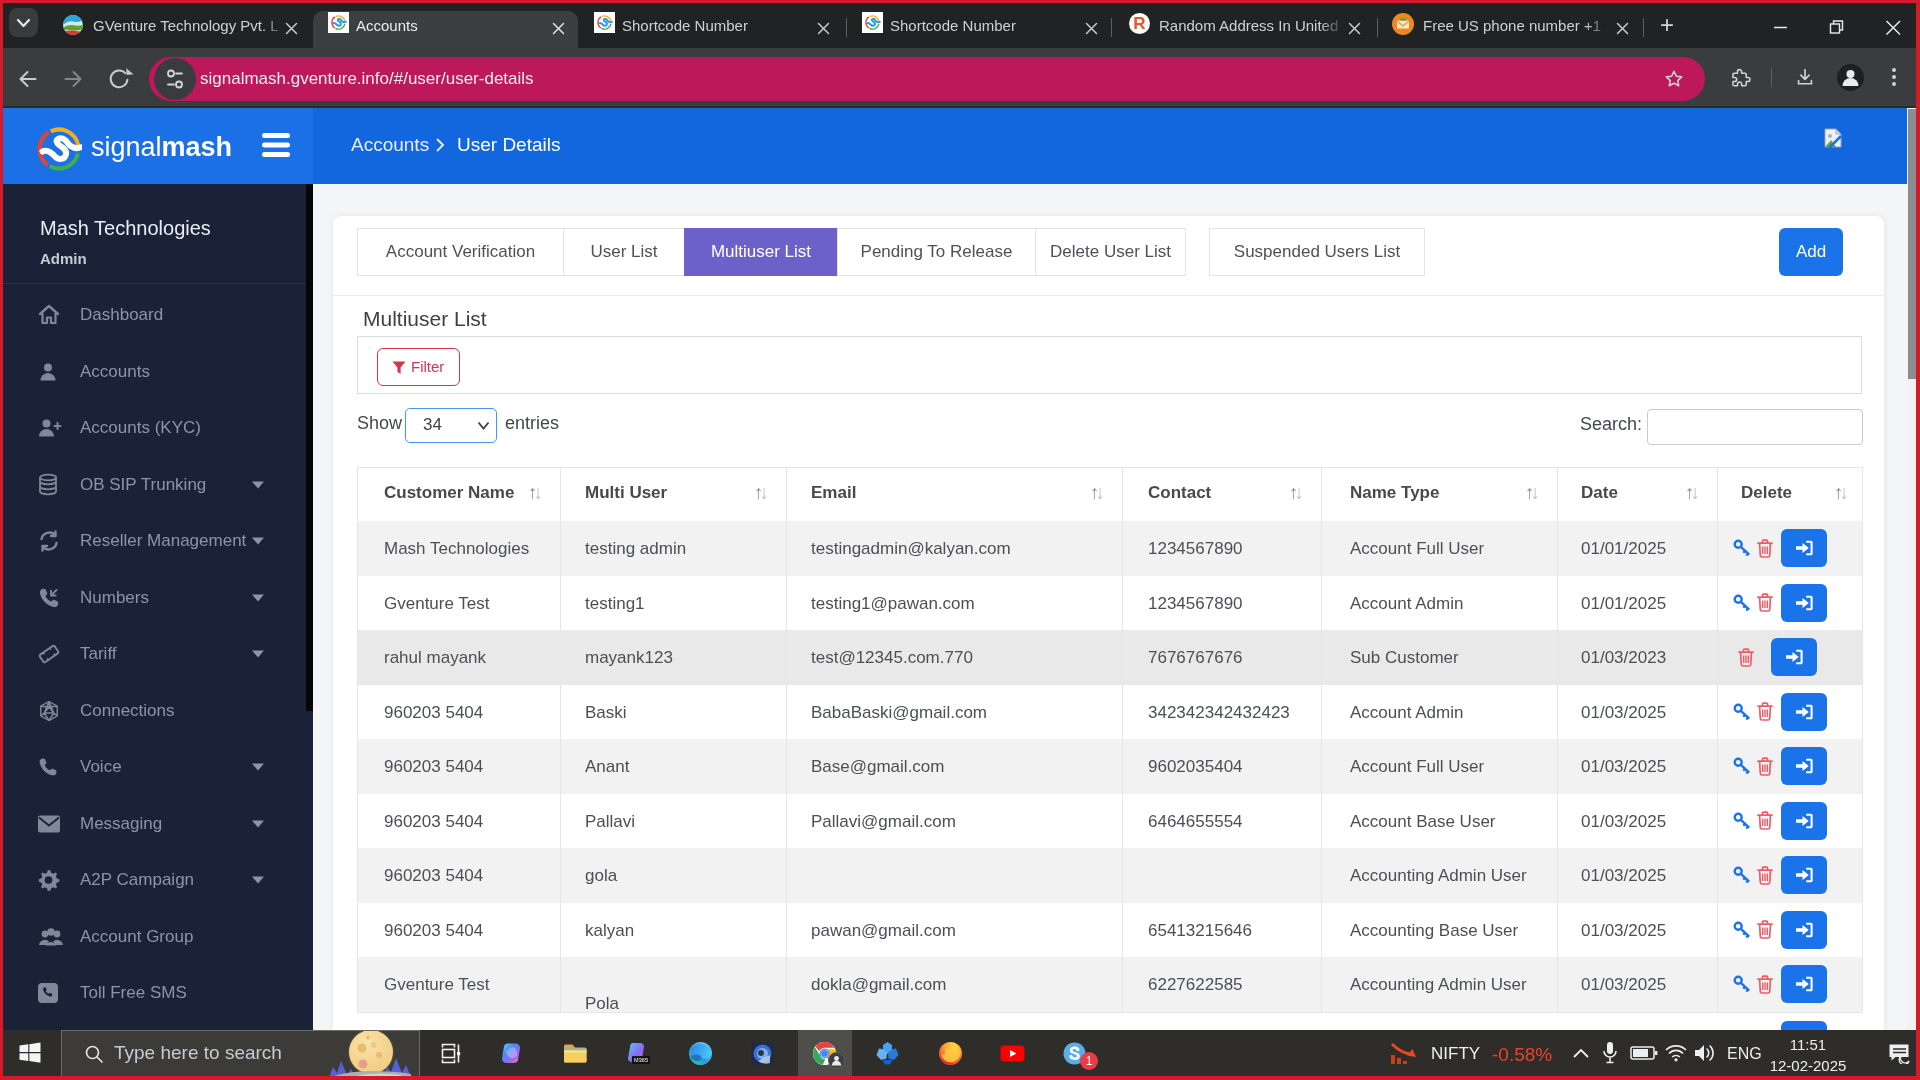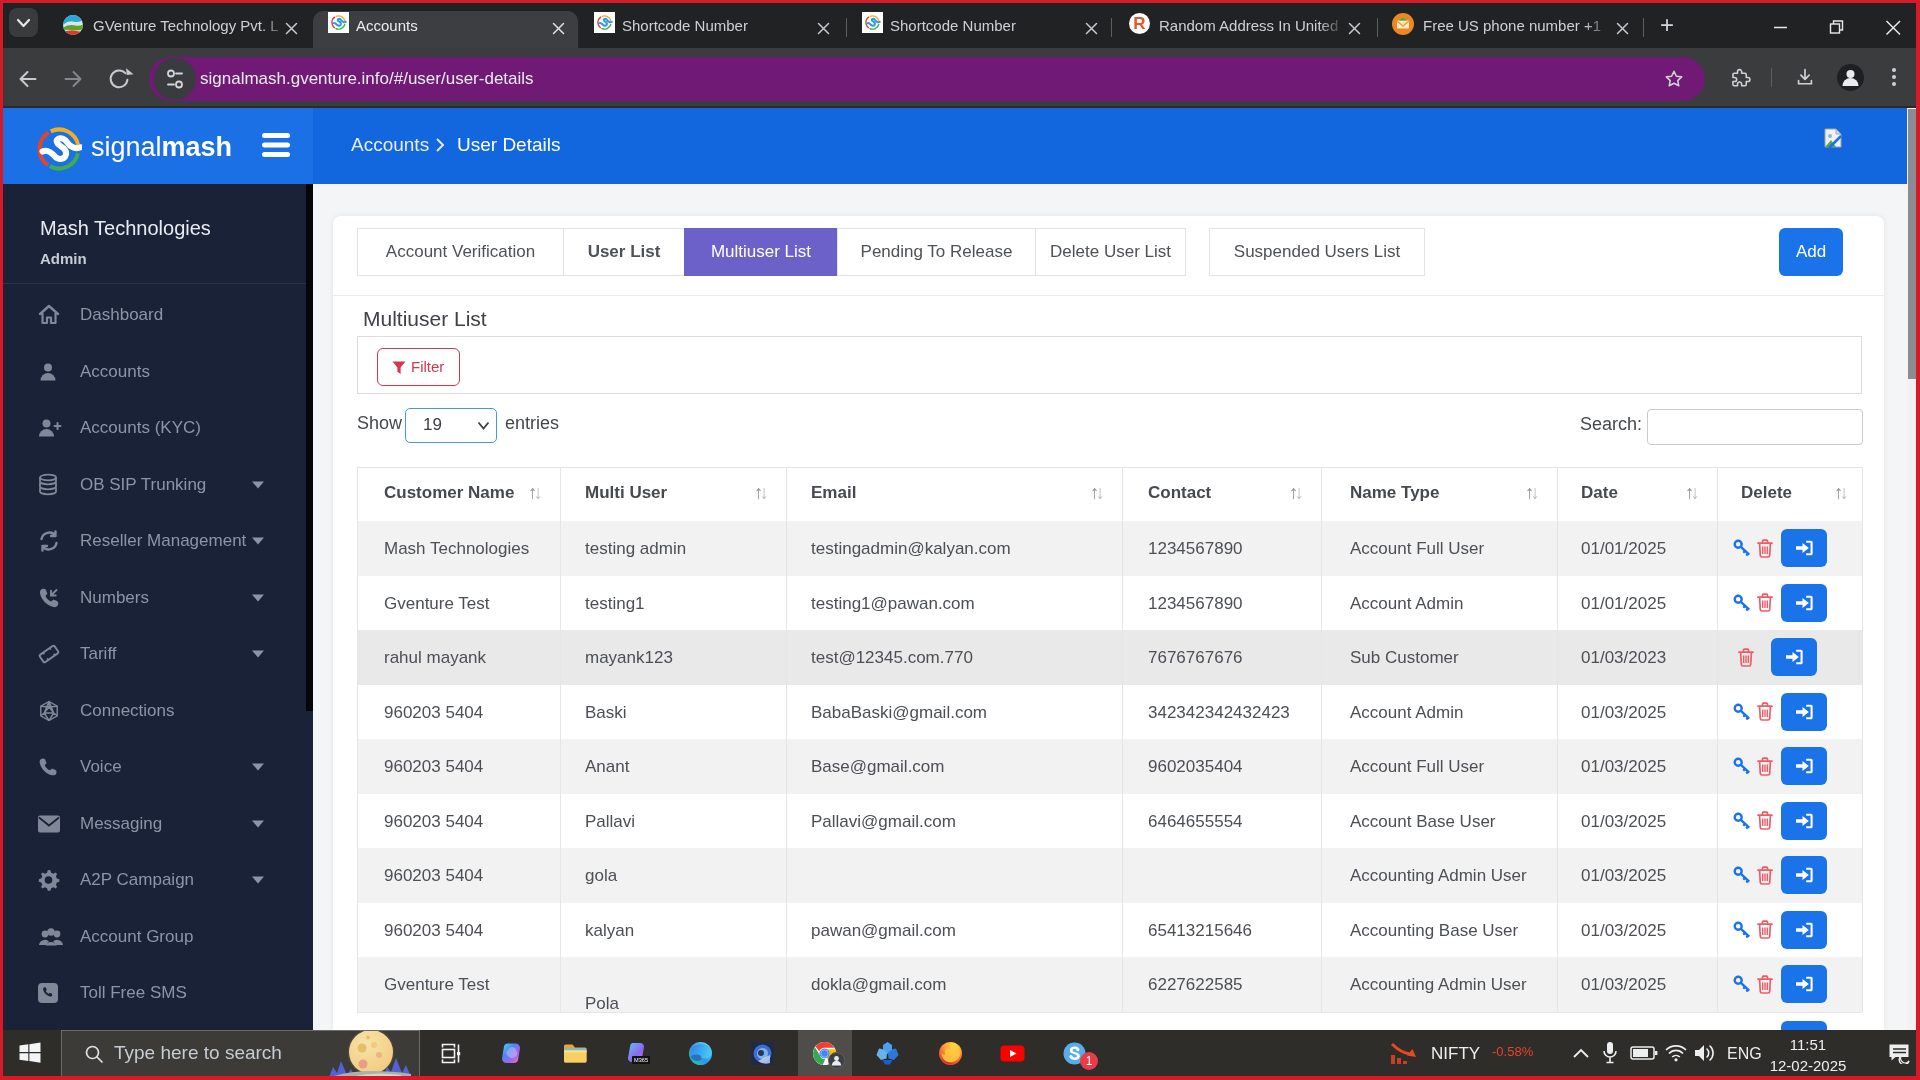--- a/index.html
+++ b/index.html
@@ -167,21 +167,21 @@
 </div>
 
 <div class="abs" id="toolbar">
   <svg class="abs" style="left:11px;top:15px;" width="126" height="32" viewBox="0 0 126 32">
     <path d="M21.5 16 H6.5 M13.5 9 L6.5 16 L13.5 23" stroke="#c8cbce" stroke-width="2" fill="none" stroke-linecap="round" stroke-linejoin="round"></path>
     <path d="M51.5 16 H66.5 M59.5 9 L66.5 16 L59.5 23" stroke="#84878b" stroke-width="2" fill="none" stroke-linecap="round" stroke-linejoin="round"></path>
     <path d="M111.3 10.2 A 8.4 8.4 0 1 0 113.4 16.8" stroke="#c8cbce" stroke-width="2" fill="none" stroke-linecap="round"></path>
     <path d="M112.4 5.2 v 6.8 h 6.8 z" fill="#c8cbce" transform="rotate(-6 112.4 8.6)"></path>
   </svg>
 
-  <div class="abs" style="left:146px;top:9px;width:1556px;height:44px;background:#701a75;border-radius:22px;">
+  <div class="abs" style="left:146px;top:9px;width:1556px;height:44px;background:#be185d;border-radius:22px;">
     <div class="abs" style="left:5px;top:1px;width:42px;height:42px;border-radius:50%;background:#3a3b3e;">
       <svg width="42" height="42" viewBox="0 0 42 42">
         <circle cx="17" cy="15.5" r="3" fill="none" stroke="#d2d5d8" stroke-width="1.8"></circle>
         <path d="M22 15.5 H28" stroke="#d2d5d8" stroke-width="1.8" stroke-linecap="round"></path>
         <circle cx="25" cy="26.5" r="3" fill="none" stroke="#d2d5d8" stroke-width="1.8"></circle>
         <path d="M14 26.5 H20" stroke="#d2d5d8" stroke-width="1.8" stroke-linecap="round"></path>
       </svg>
     </div>
     <div class="abs" style="left:51px;top:0;height:44px;line-height:44px;font-size:17px;color:#e9ebee;">signalmash.gventure.info/#/user/user-details</div>
 
@@ -354,42 +354,42 @@
     </div>
 
   <div class="abs" style="left:303px;top:0px;width:7px;height:527px;background:#060606;"></div>
 </div>
 
 <div class="abs" id="mainbg"></div>
 <div id="card"></div>
 <div id="content" class="abs" style="left:0;top:0;width:1920px;height:1030px;z-index:2;">
 
   <div class="tbtn" style="left:357px;width:207px;">Account Verification</div>
-  <div class="tbtn" style="left:563px;width:122px;font-weight:bold;">User List</div>
+  <div class="tbtn" style="left:563px;width:122px;">User List</div>
   <div class="tbtn active" style="left:684px;width:154px;">Multiuser List</div>
   <div class="tbtn" style="left:837px;width:199px;">Pending To Release</div>
   <div class="tbtn" style="left:1035px;width:151px;">Delete User List</div>
   <div class="tbtn" style="left:1209px;width:216px;">Suspended Users List</div>
   <div class="abs" style="left:1779px;top:228px;width:64px;height:48px;background:#1a73e8;border-radius:6px;color:#fff;font-size:17px;text-align:center;line-height:48px;">Add</div>
 
   <div class="abs" style="left:333px;top:295px;width:1552px;height:1px;background:#ececec;"></div>
 
   <div class="abs" style="left:363px;top:307px;font-size:21px;color:#3e4145;">Multiuser List</div>
 
   <div class="abs" style="left:357px;top:336px;width:1505px;height:58px;border:1px solid #dcdcdc;"></div>
   <div class="abs" style="left:377px;top:348px;width:83px;height:38px;border:1px solid #d2374d;border-radius:6px;">
     <svg class="abs" style="left:14px;top:12px;" width="14" height="14" viewBox="0 0 14 14">
         <path d="M0.5 0.5 H13.5 L8.6 6.5 V13 L5.4 10.8 V6.5 Z" fill="#d2374d"></path>
       </svg>
     <div class="abs" style="left:33px;top:0;height:36px;line-height:36px;font-size:15px;color:#d2374d;">Filter</div>
   </div>
 
   <div class="abs" style="left:357px;top:413px;font-size:18px;color:#45484c;">Show</div>
   <div class="abs" style="left:405px;top:408px;width:92px;height:35px;border:1.5px solid #4596f0;border-radius:5px;background:#fff;">
-    <div class="abs" style="left:17px;top:0;height:32px;line-height:32px;font-size:17px;color:#3e4145;">19</div>
+    <div class="abs" style="left:17px;top:0;height:32px;line-height:32px;font-size:17px;color:#3e4145;">34</div>
     <svg class="abs" style="left:71px;top:12px;" width="13" height="9" viewBox="0 0 13 9">
         <path d="M1.5 1.5 L6.5 7.5 L11.5 1.5" stroke="#3e4145" stroke-width="1.8" fill="none"></path>
       </svg>
   </div>
   <div class="abs" style="left:505px;top:413px;font-size:18px;color:#45484c;">entries</div>
 
   <div class="abs" style="left:1580px;top:414px;font-size:18px;color:#45484c;">Search:</div>
   <div class="abs" style="left:1647px;top:409px;width:216px;height:36px;border:1px solid #cbcbcb;border-radius:4px;background:#fff;"></div>
 
   <div id="table">
@@ -889,21 +889,21 @@
       </svg></div>
     <div class="abs" style="left:1080px;top:22px;width:18px;height:18px;border-radius:50%;background:#e83c47;color:#fff;font-size:12px;text-align:center;line-height:18px;">1</div>
     <div class="abs" style="left:1390px;top:11px;width:28px;height:24px;"><svg width="28" height="24" viewBox="0 0 28 24">
         <rect x="1" y="14" width="4" height="9" fill="#c8401f"></rect>
         <rect x="7" y="17" width="4" height="6" fill="#c8401f"></rect>
         <rect x="13" y="20" width="4" height="3" fill="#c8401f"></rect>
         <path d="M2 3 C8 9 13 12 20 13" stroke="#e84a1f" stroke-width="3" fill="none"></path>
         <path d="M26 16 L17 14.5 L22.5 8z" fill="#e84a1f"></path>
       </svg></div>
     <div class="traytxt" style="left:1431px;top:14px;font-size:17px;">NIFTY</div>
-    <div class="traytxt" style="left:1492px;top:14px;font-size:13px;color:#e8432a;">-0.58%</div>
+    <div class="traytxt" style="left:1492px;top:14px;font-size:19px;color:#e8432a;">-0.58%</div>
     <svg class="abs" style="left:1572px;top:17px;" width="18" height="12" viewBox="0 0 18 12">
       <path d="M2 10 L9 3 L16 10" stroke="#eceef0" stroke-width="1.8" fill="none"></path>
     </svg>
     <svg class="abs" style="left:1602px;top:11px;" width="16" height="24" viewBox="0 0 16 24">
       <rect x="5" y="1" width="6" height="12" rx="3" fill="#eceef0"></rect>
       <path d="M2 10 a6 6 0 0 0 12 0 M8 16 v5 M4.5 21.5 h7" stroke="#eceef0" stroke-width="1.6" fill="none"></path>
     </svg>
     <svg class="abs" style="left:1630px;top:15px;" width="28" height="16" viewBox="0 0 28 16">
       <rect x="1" y="2" width="23" height="12" rx="2" fill="none" stroke="#eceef0" stroke-width="1.5"></rect>
       <rect x="3" y="4" width="15" height="8" fill="#eceef0"></rect>

